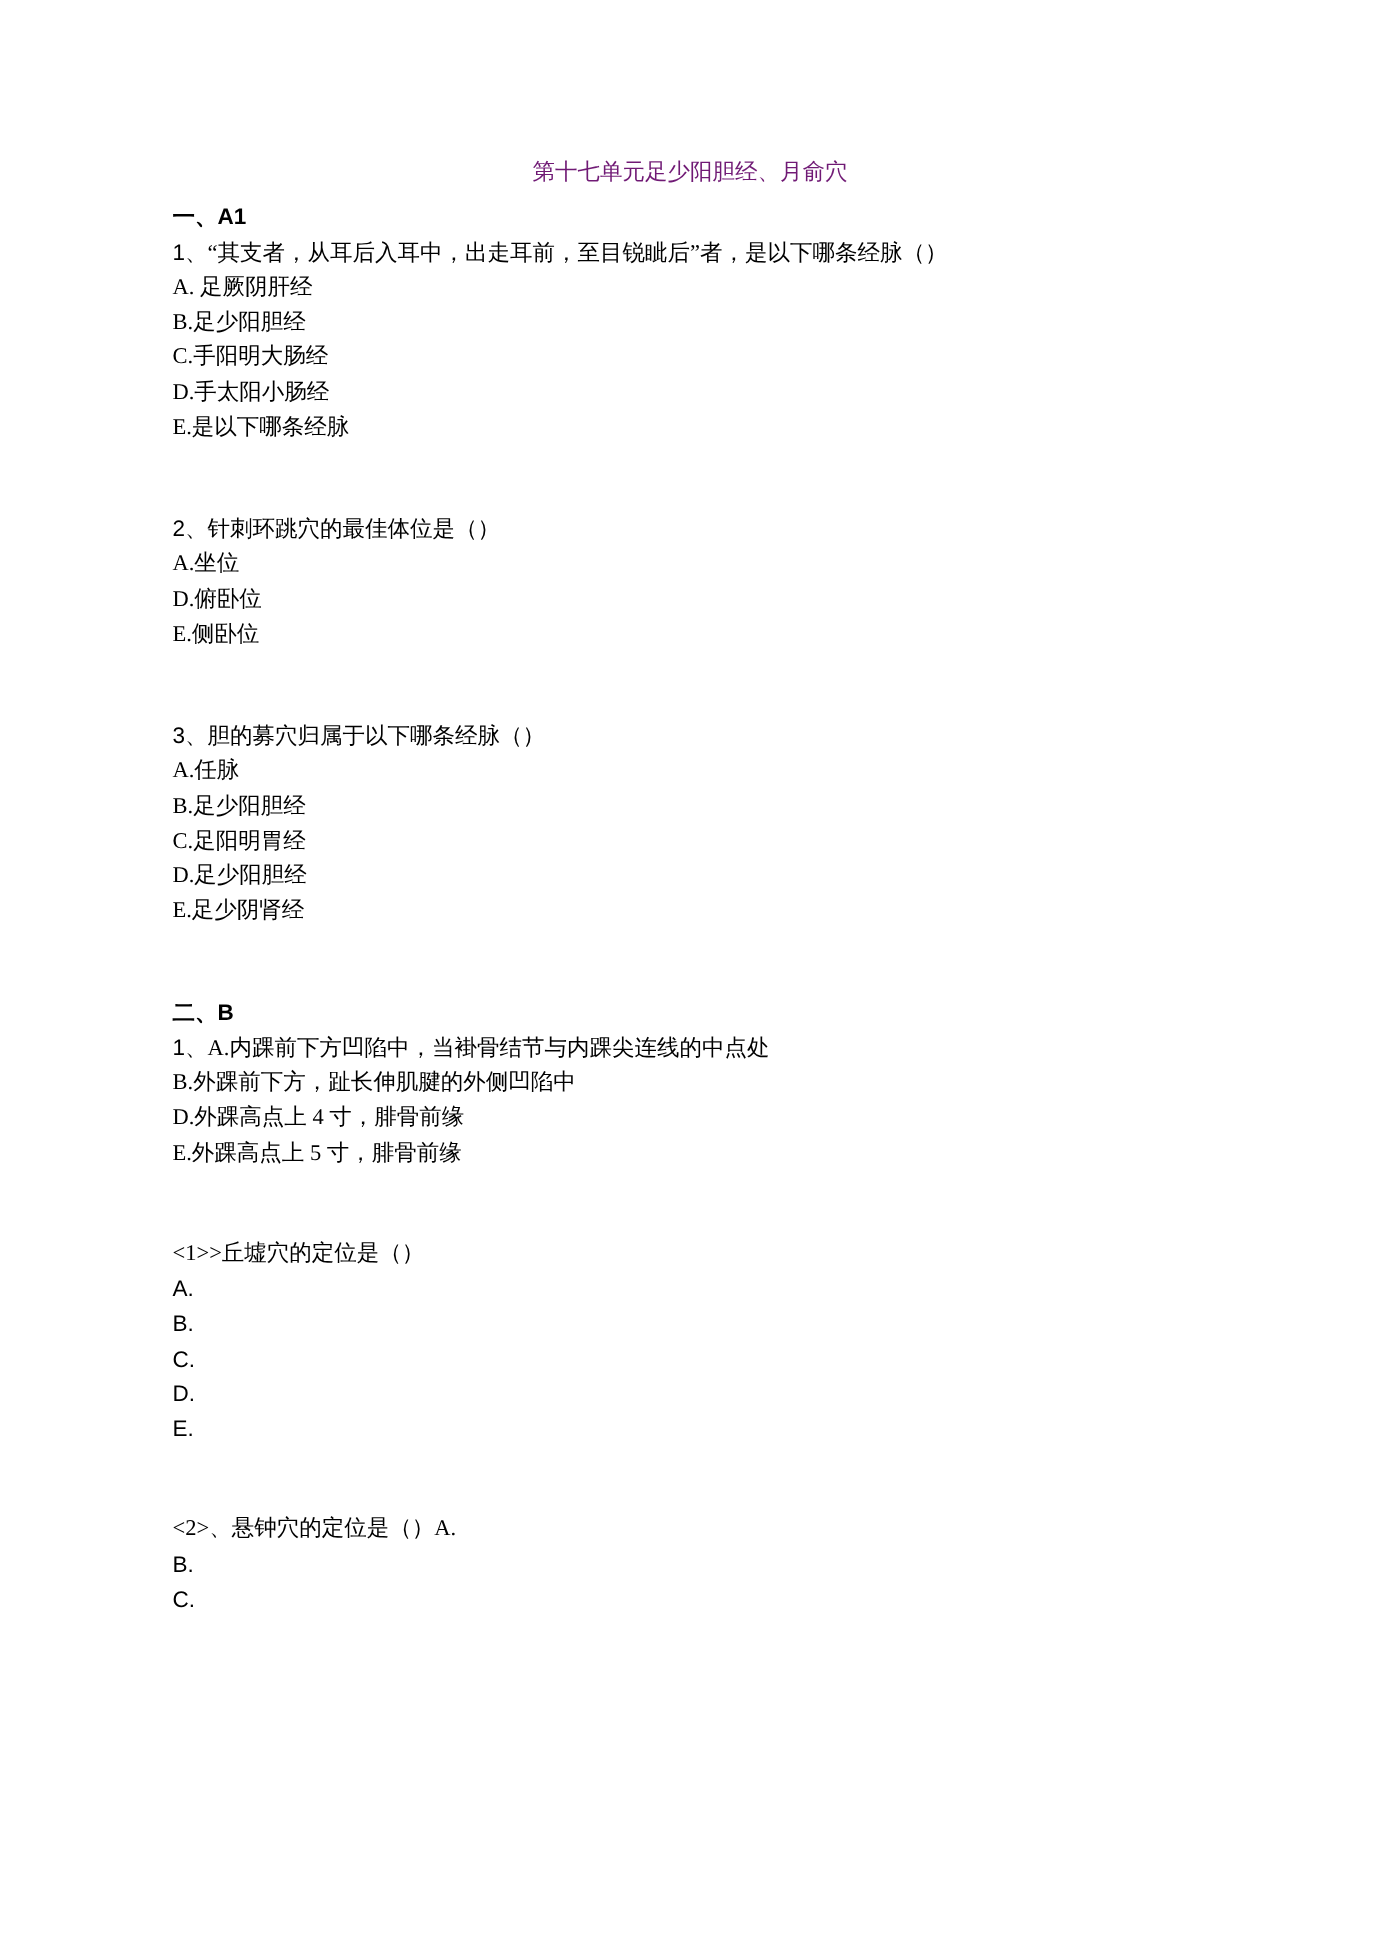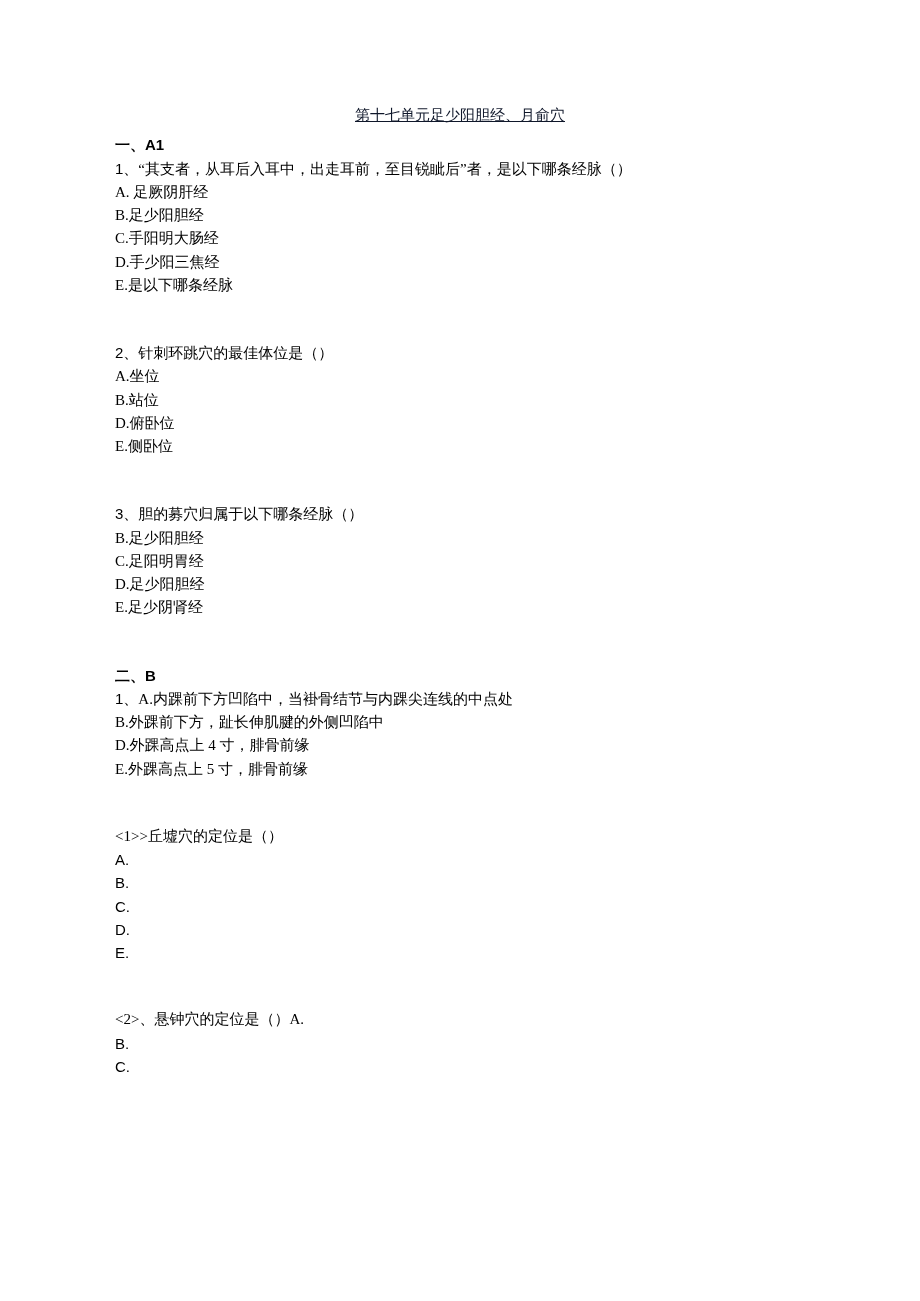--- a/index.html
+++ b/index.html
@@ -20,54 +20,54 @@
   }
   .section-head {
     font-weight: bold;
     font-family: "SimHei", "黑体", sans-serif;
   }
   .block { margin-bottom: 44px; }
   .line { }
   .latin {
     font-family: Arial, "Helvetica", sans-serif;
   }
-  .accent { color: #0f172a; text-decoration: underline; }
+  .accent { color: #701a75; }
 </style>
 </head>
 <body>
 
 <div class="title accent">第十七单元足少阳胆经、月俞穴</div>
 
 <div class="line section-head">一、A1</div>
 
 <div class="block">
   <div class="line">
     <span class="latin">1、</span><span>“其支者，从耳后入耳中，出走耳前，至目锐眦后”者，是以下哪条经脉（）</span>
   </div>
   <div class="line opt-line">A. 足厥阴肝经</div>
   <div class="line opt-line">B.足少阳胆经</div>
   <div class="line opt-line">C.手阳明大肠经</div>
-  <div class="line opt-line">D.手少阳三焦经</div>
+  <div class="line opt-line">D.手太阳小肠经</div>
   <div class="line opt-line">E.是以下哪条经脉</div>
 </div>
 
 <div class="block">
   <div class="line">
     <span class="latin">2、</span><span>针刺环跳穴的最佳体位是（）</span>
   </div>
   <div class="line opt-line">A.坐位</div>
-  <div class="line opt-line">B.站位</div>
   <div class="line opt-line">D.俯卧位</div>
   <div class="line opt-line">E.侧卧位</div>
 </div>
 
 <div class="block">
   <div class="line">
     <span class="latin">3、</span><span>胆的募穴归属于以下哪条经脉（）</span>
   </div>
+  <div class="line opt-line">A.任脉</div>
   <div class="line opt-line">B.足少阳胆经</div>
   <div class="line opt-line">C.足阳明胃经</div>
   <div class="line opt-line">D.足少阳胆经</div>
   <div class="line opt-line">E.足少阴肾经</div>
 </div>
 
 <div class="line section-head">二、B</div>
 
 <div class="block">
   <div class="line">

